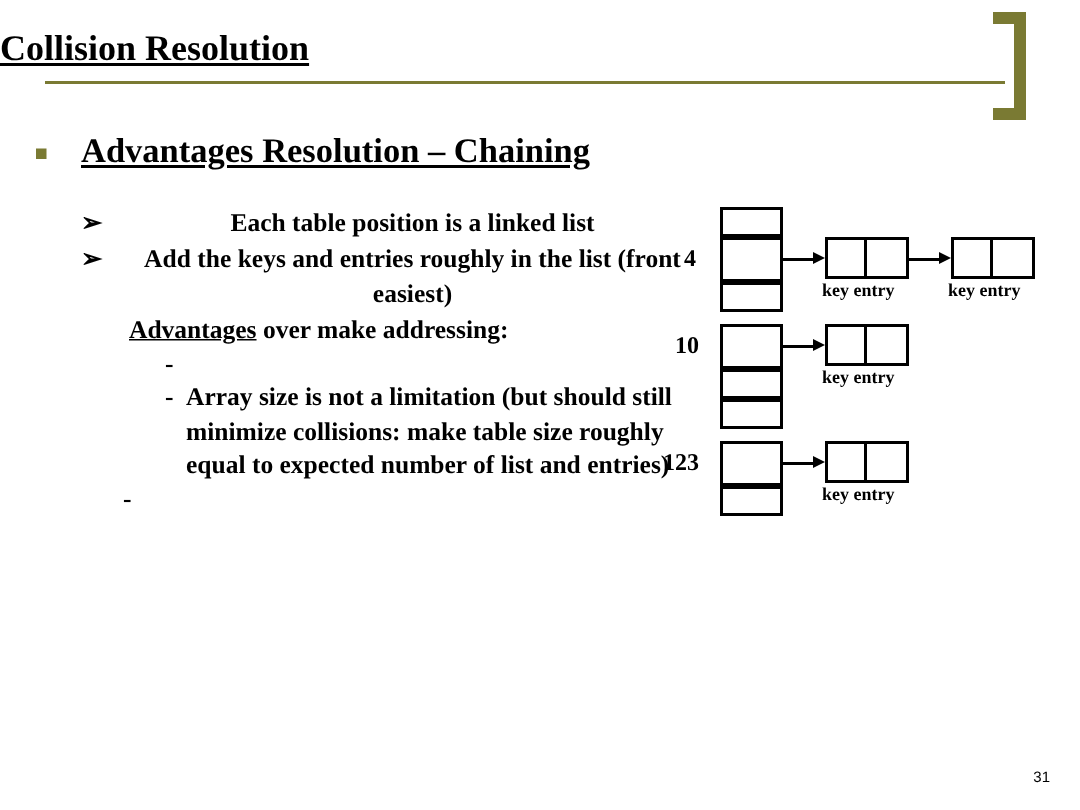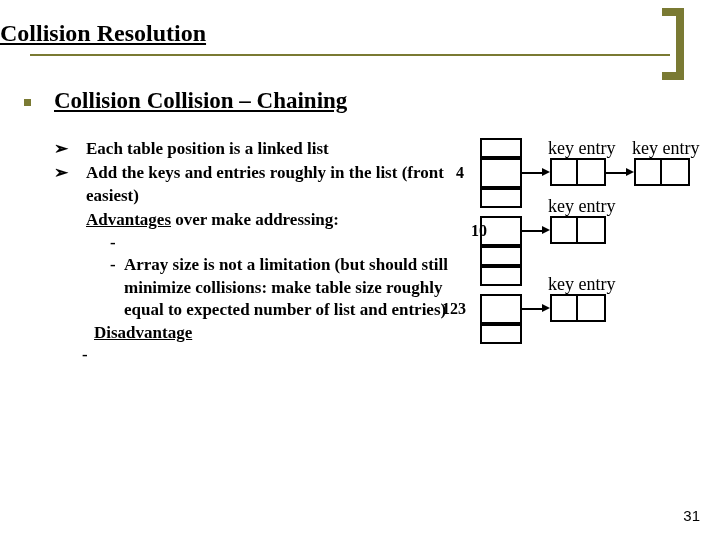--- a/index.html
+++ b/index.html
@@ -78,34 +78,34 @@
   }
   .bul {
     display: flex;
     margin-bottom: 2px;
   }
   .arrow {
     width: 32px;
     flex: none;
     font-size: 17px;
   }
-  .b-text { flex: 1; }
+  .b-text { flex: 1; text-align: center; }
   .indent1 { padding-left: 8px; }
   .adv-line .u { text-decoration: underline; margin-left: 24px; }
   .dash-block { padding-left: 56px; }
   .dash-row { display: flex; }
   .dash { width: 14px; flex: none; }
   .disadv { padding-left: 40px; text-decoration: underline; }
   .mem { padding-left: 28px; display: flex; }
   .page-num {
     position: absolute;
     right: 20px;
     bottom: 16px;
     font-family: Arial, sans-serif;
-    font-size: 15px;
+    font-size: 10px;
     color: #000;
   }
   
   .diagram {
     position: absolute;
     right: 18px;
     top: 138px;
     width: 250px;
     height: 280px;
     font-family: "Times New Roman", serif;
@@ -119,22 +119,23 @@
   }
   .slot.small { height: 20px; }
   .lbl {
     position: absolute;
     font-size: 16px;
     font-weight: bold;
     text-align: right;
   }
   .keylbl {
     position: absolute;
-    font-size: 18px;
-    font-weight: normal;
+    font-size: 12px;
+    font-weight: bold;
+    margin-top: 48px;
   }
   .pair {
     position: absolute;
     display: flex;
   }
   .cell {
     border: 2px solid #000;
     width: 28px;
     height: 28px;
     background: #fff;
@@ -154,21 +155,21 @@
   }
 </style>
 </head>
 <body>
 
 <div class="title">Collision Resolution</div>
 <div class="top-rule"></div>
 <div class="bracket"></div>
 <div class="tick"></div>
 
-<div class="subtitle">Collision Collision – Chaining</div>
+<div class="subtitle">Advantages Resolution – Chaining</div>
 
 <div class="content">
   <div class="bul">
     <span class="arrow">➢</span>
     <span class="b-text">Each table position is a linked list</span>
   </div>
   <div class="bul">
     <span class="arrow">➢</span>
     <span class="b-text">Add the keys and entries roughly in the list (front easiest)</span>
   </div>
@@ -177,34 +178,33 @@
   </div>
   <div class="dash-block">
     <div class="dash-row">
       <span class="dash">-</span>
     </div>
     <div class="dash-row">
       <span class="dash">-</span>
       <span>Array size is not a limitation (but should  still minimize collisions: make table size roughly equal to expected number of list  and entries)</span>
     </div>
   </div>
-  <div class="disadv">Disadvantage</div>
   <div class="mem">
     <span class="dash">-</span>
   </div>
 </div>
 
 <div class="diagram">
 
   <div class="slot small" style="left:28px; top:0;"></div>
   <div class="slot" style="left:28px; top:20px;"></div>
   <div class="lbl" style="left:4px; top:26px;">4</div>
   <div class="slot small" style="left:28px; top:50px;"></div>
   <div class="slot" style="left:28px; top:78px;"></div>
-  <div class="lbl" style="left:-2px; top:84px;margin-left:21px;">10</div>
+  <div class="lbl" style="left:-2px; top:84px;">10</div>
   <div class="slot small" style="left:28px; top:108px;"></div>
   <div class="slot small" style="left:28px; top:128px;"></div>
   <div class="slot" style="left:28px; top:156px;"></div>
   <div class="lbl" style="left:-10px; top:162px;">123</div>
   <div class="slot small" style="left:28px; top:186px;"></div>
 
   <div class="seg" style="left:70px; top:34px; width:22px;"></div>
   <div class="ah-r" style="left:90px; top:30px;"></div>
   <div class="pair" style="left:98px; top:20px;">
     <div class="cell"></div>

